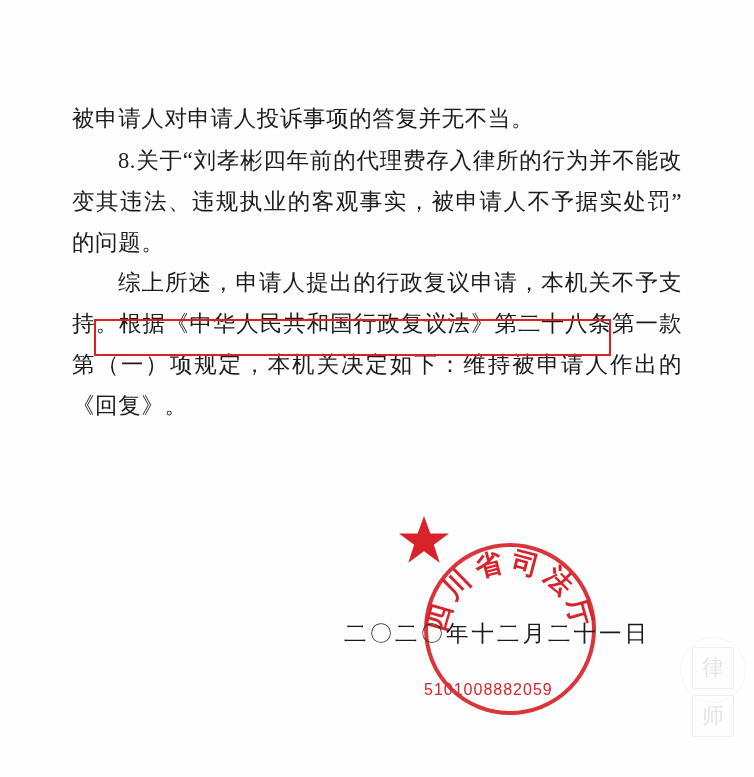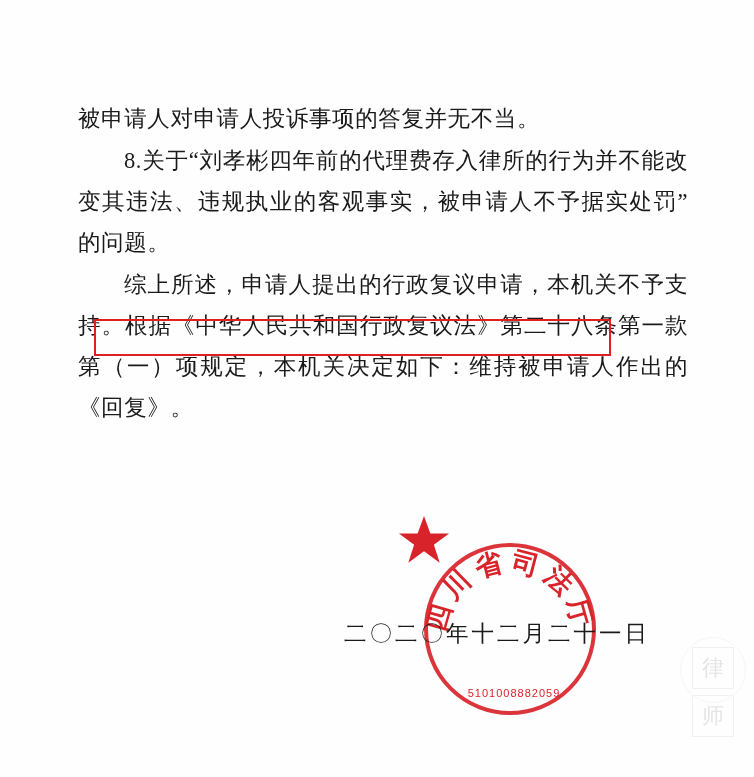--- a/index.html
+++ b/index.html
@@ -20,40 +20,40 @@
     position: absolute;
     inset: 0;
     background: #fefefe;
   }
 
   .doc-body {
     position: absolute;
     left: 72px;
     top: 98px;
     width: 610px;
-    margin-left: 6px;
   }
 
   .para {
     font-size: 22.5px;
     line-height: 41px;
     letter-spacing: 0.6px;
     text-align: justify;
     text-justify: inter-ideograph;
     margin: 0 0 1px 0;
     color: #1a1a1a;
   }
 
   .indent {
     text-indent: 46px;
   }
 
   
   .para-decision {
     position: relative;
+    font-family: Liberation Mono, monospace;
   }
 
   .highlight-wrap {
     position: relative;
     display: inline;
   }
 
   .redbox {
     position: absolute;
     left: 94px;
@@ -89,26 +89,25 @@
     position: absolute;
     left: 50%;
     top: 50%;
     transform: translate(-50%,-54%);
     width: 54px;
     height: 54px;
     color: #d8232a;
   }
   .seal-code {
     position: absolute;
-    left: 8px;
+    left: 0;
     right: 0;
     bottom: 16px;
-    text-align: center;
     color: #d8232a;
-    font-size: 11px;
+    font-size: 16px;
     letter-spacing: 1px;
     font-family: "Liberation Sans", sans-serif;
   }
 
   .seal-date {
     position: absolute;
     left: 344px;
     top: 618px;
     font-size: 22.5px;
     letter-spacing: 3px;

